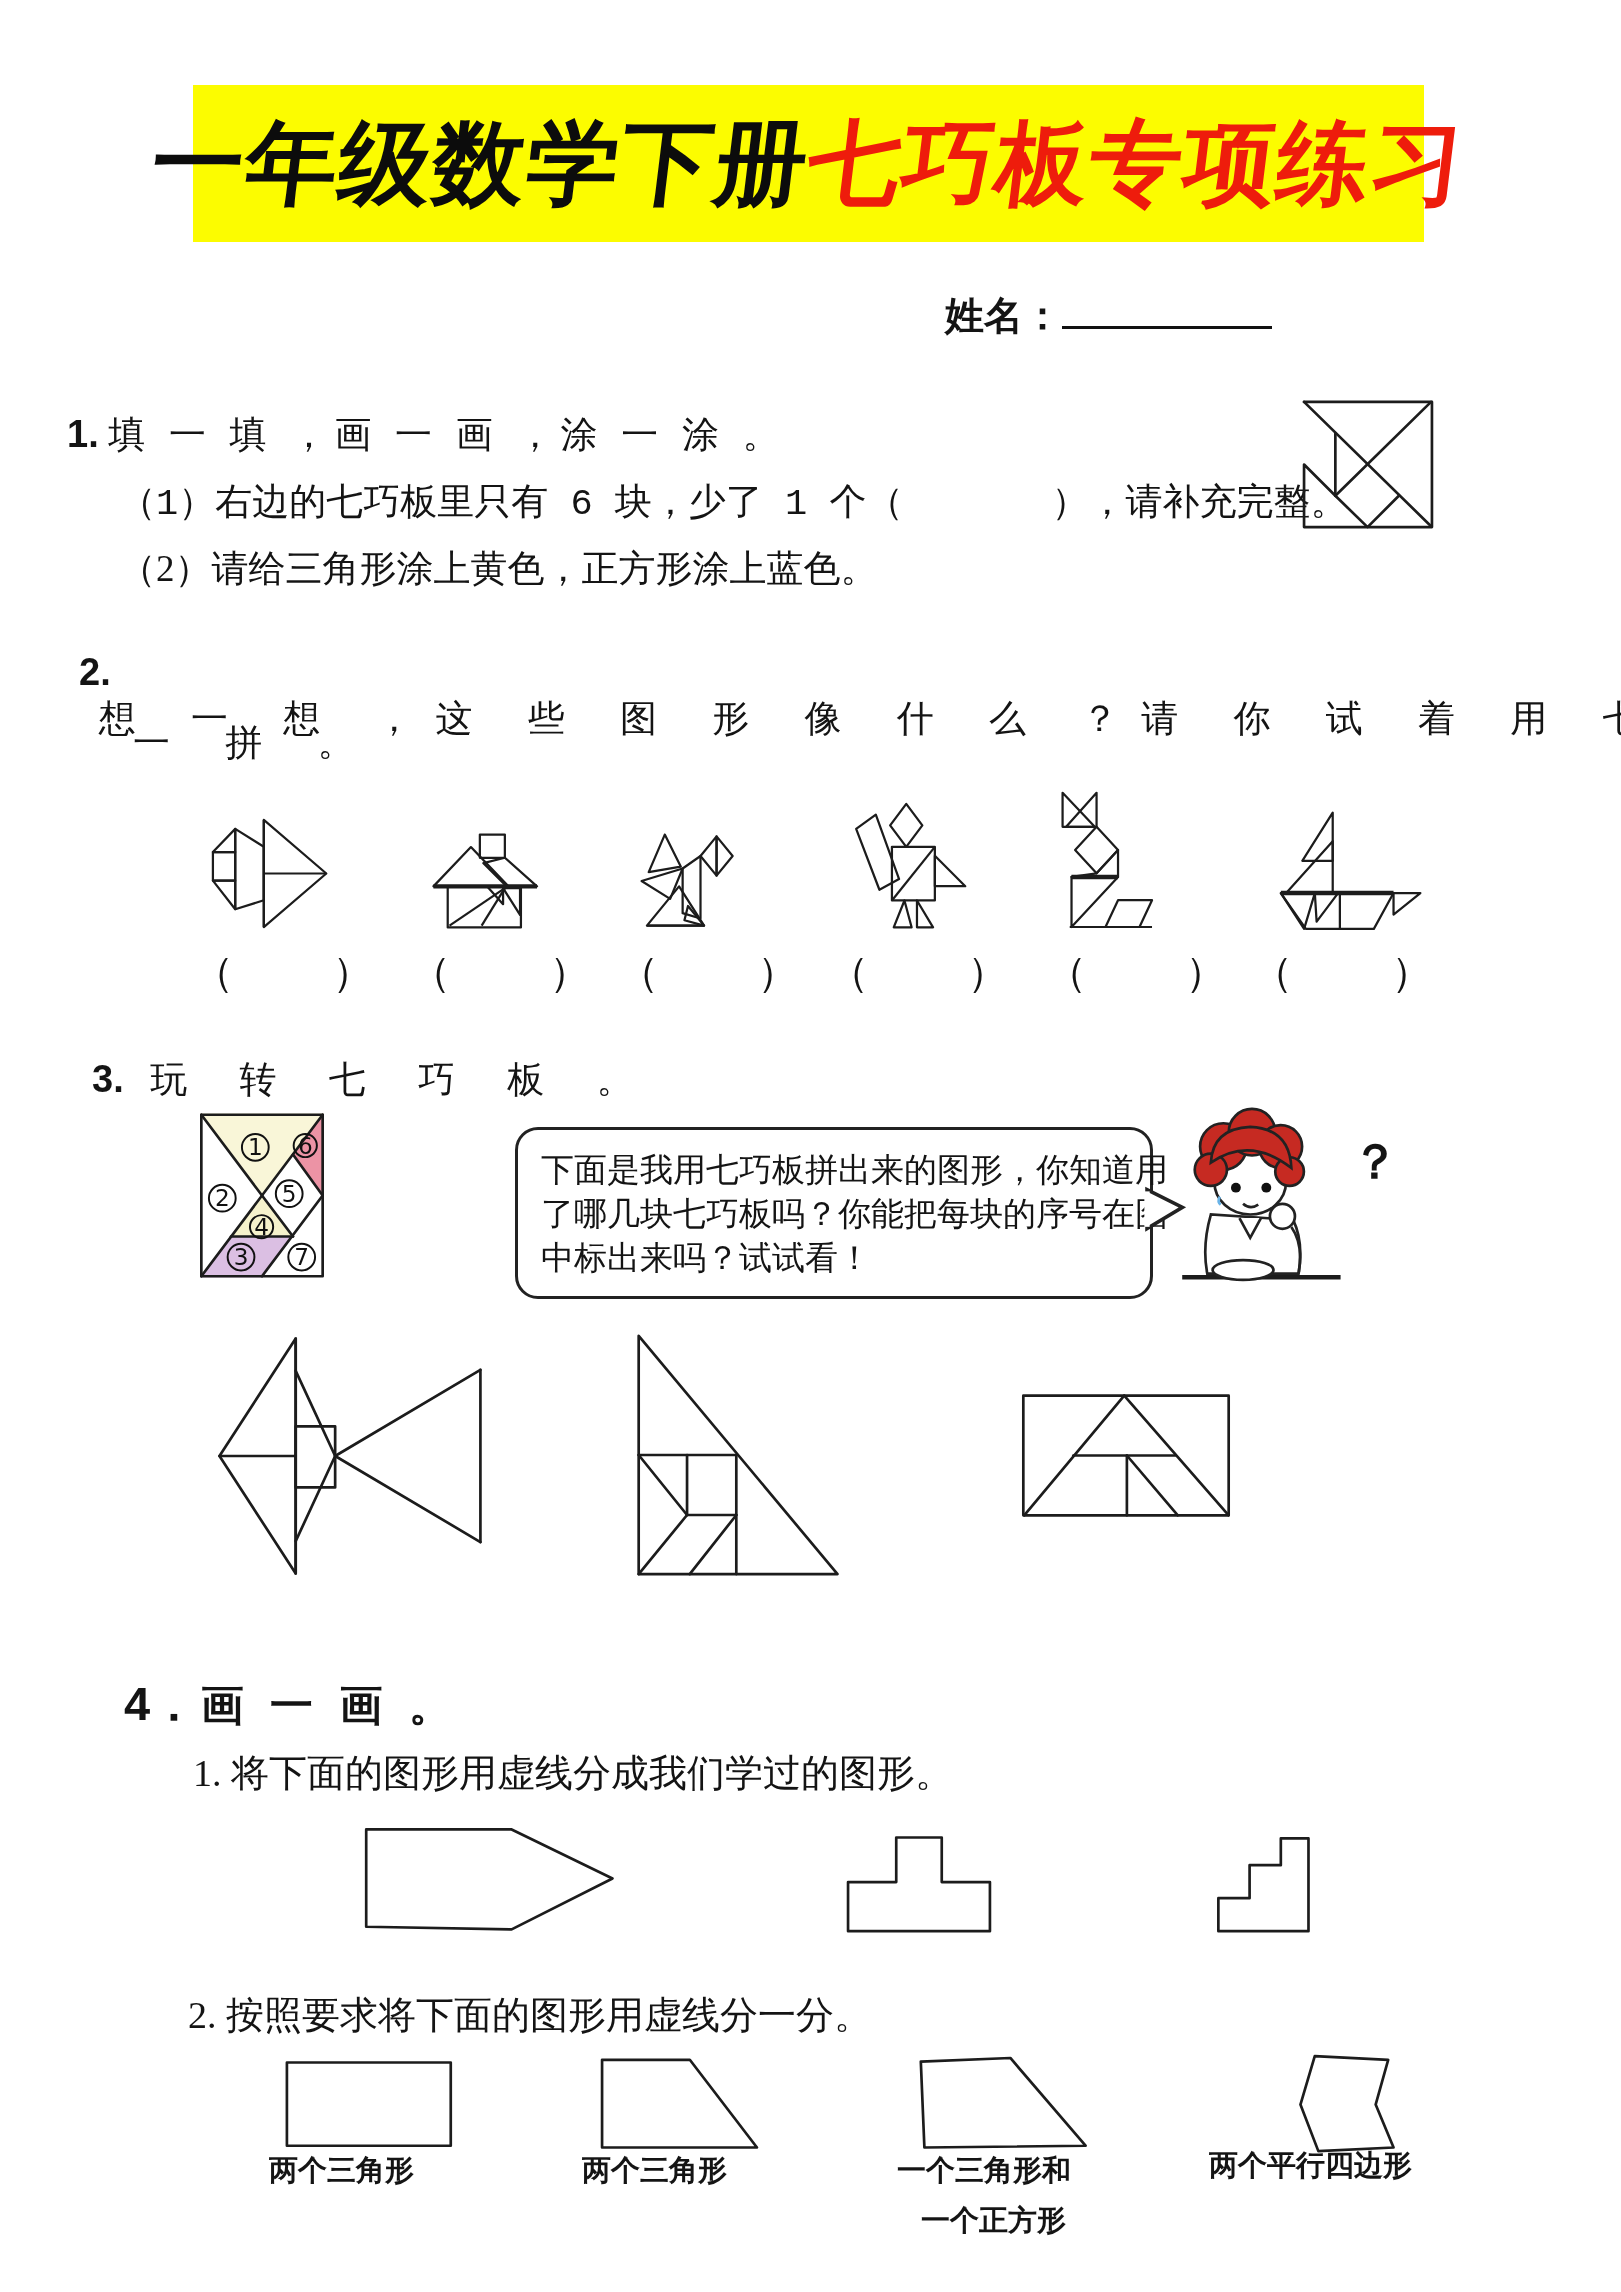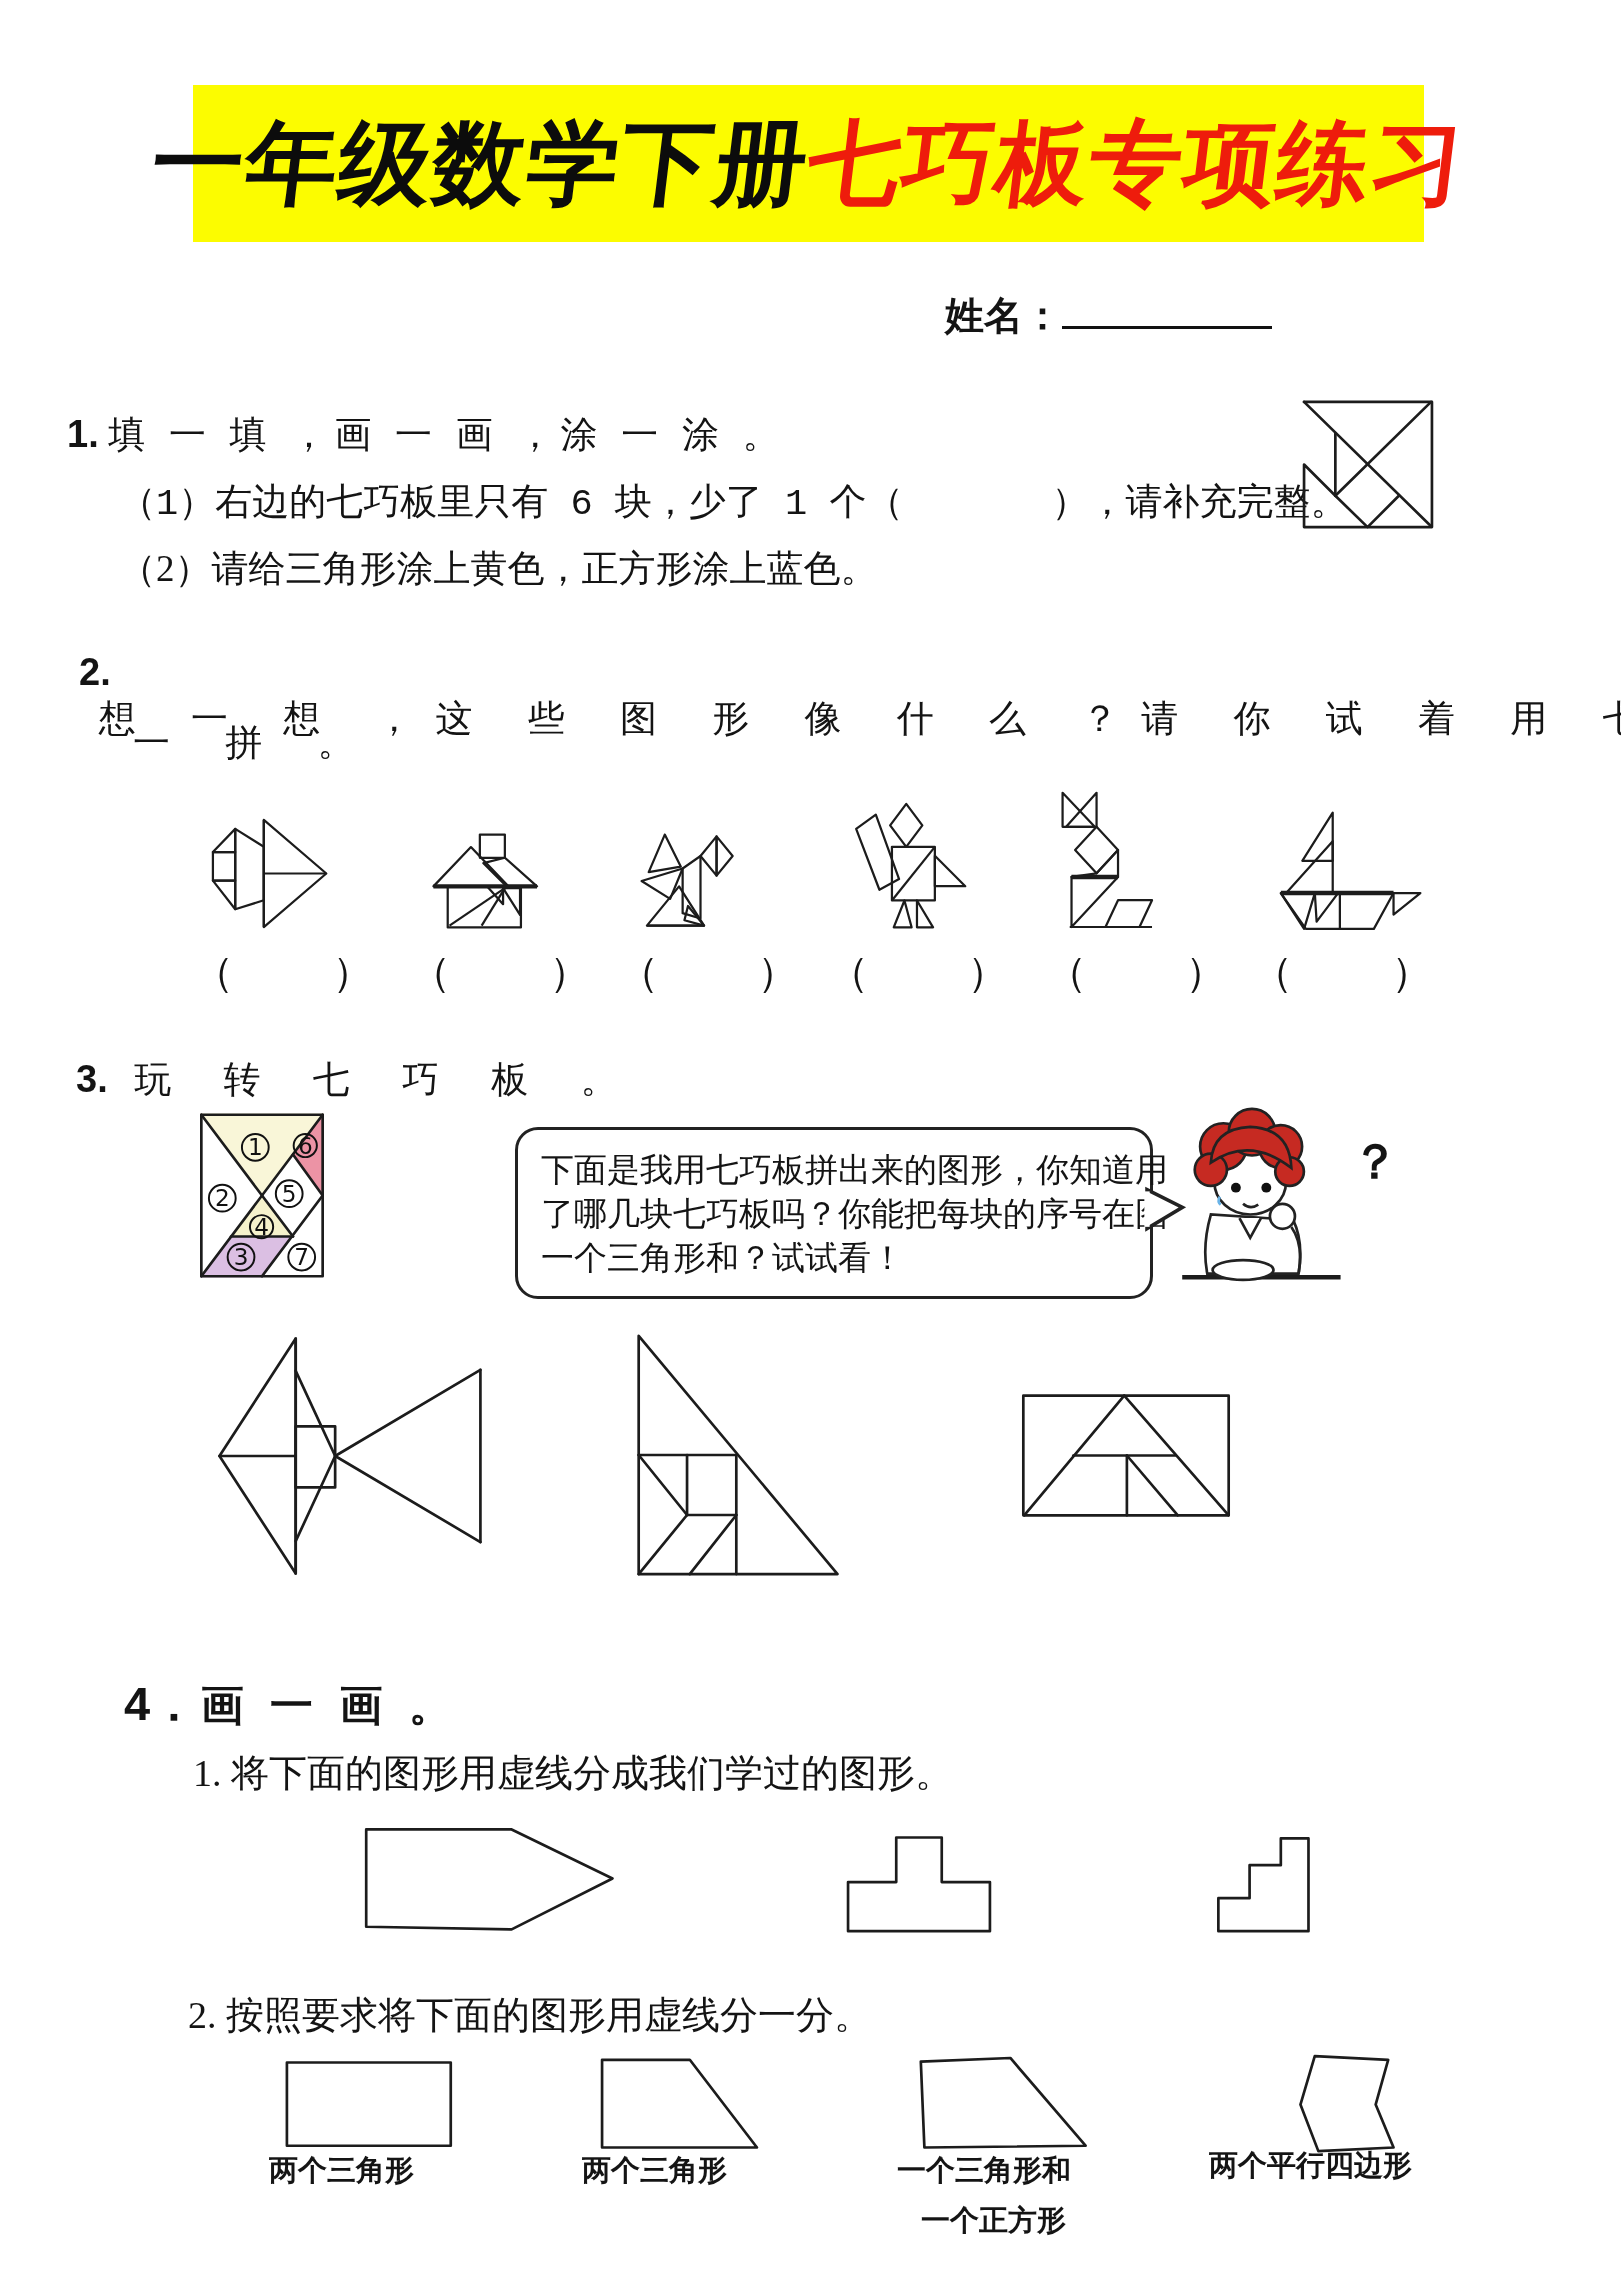--- a/index.html
+++ b/index.html
@@ -137,21 +137,21 @@
     <line class="thk" x1="2" y1="94" x2="128" y2="94"></line>
   </svg>
 
   <div class="abs paren" style="left:193px;top:945px;">（　　）</div>
   <div class="abs paren" style="left:410px;top:945px;">（　　）</div>
   <div class="abs paren" style="left:618px;top:945px;">（　　）</div>
   <div class="abs paren" style="left:828px;top:945px;">（　　）</div>
   <div class="abs paren" style="left:1046px;top:945px;">（　　）</div>
   <div class="abs paren" style="left:1252px;top:945px;">（　　）</div>
 
-  <div class="abs" style="left:76px;top:1055px;">
+  <div class="abs" style="left:92px;top:1055px;">
     <span class="qnum">3.</span>
     <span class="qtext ls24" style="margin-left:23px;">玩 转 七 巧 板 。</span>
   </div>
 
   <svg class="abs" style="left:200px;top:1113px;" width="124" height="165" viewBox="0 0 139 184">
     <polygon points="0,0 139,0 69.5,92" fill="#f9f6d8"></polygon>
     <polygon points="139,0 104.25,46 139,92" fill="#ec93a5"></polygon>
     <polygon points="69.5,92 34.75,138 104.25,138" fill="#f6f2cc"></polygon>
     <polygon points="0,184 34.75,138 104.25,138 69.5,184" fill="#dbbfe3"></polygon>
     <rect class="ln" x="1.5" y="1.5" width="136" height="181"></rect>
@@ -173,21 +173,21 @@
       <text class="num" x="69" y="136">4</text>
     <circle class="numc" cx="46" cy="161" r="15"></circle>
       <text class="num" x="46" y="170">3</text>
     <circle class="numc" cx="114" cy="161" r="15"></circle>
       <text class="num" x="114" y="170">7</text>
   </svg>
 
   <div class="abs" id="bubble">
     <div>下面是我用七巧板拼出来的图形，你知道用</div>
     <div>了哪几块七巧板吗？你能把每块的序号在图</div>
-    <div>一个三角形和？试试看！</div>
+    <div>中标出来吗？试试看！</div>
   </div>
   <svg class="abs" style="left:1147px;top:1184px;" width="39" height="52" viewBox="0 0 44 58">
     <polygon points="0,6 40,26 0,50" fill="#fff" stroke="#222" stroke-width="4"></polygon>
     <rect x="-3" y="8" width="6" height="40" fill="#fff"></rect>
   </svg>
 
   <svg class="abs" style="left:1157px;top:1100px;" width="190" height="204" viewBox="0 0 212 228">
     <line class="thk" x1="28" y1="198" x2="205" y2="198"></line>
     <path d="M60,128 q-10,35 -4,66 L158,194 q6,-35 -6,-60 Z" fill="#fff" stroke="#222" stroke-width="3"></path>
     <path d="M92,132 L104,154 L116,132" fill="#fff" stroke="#222" stroke-width="3"></path>

